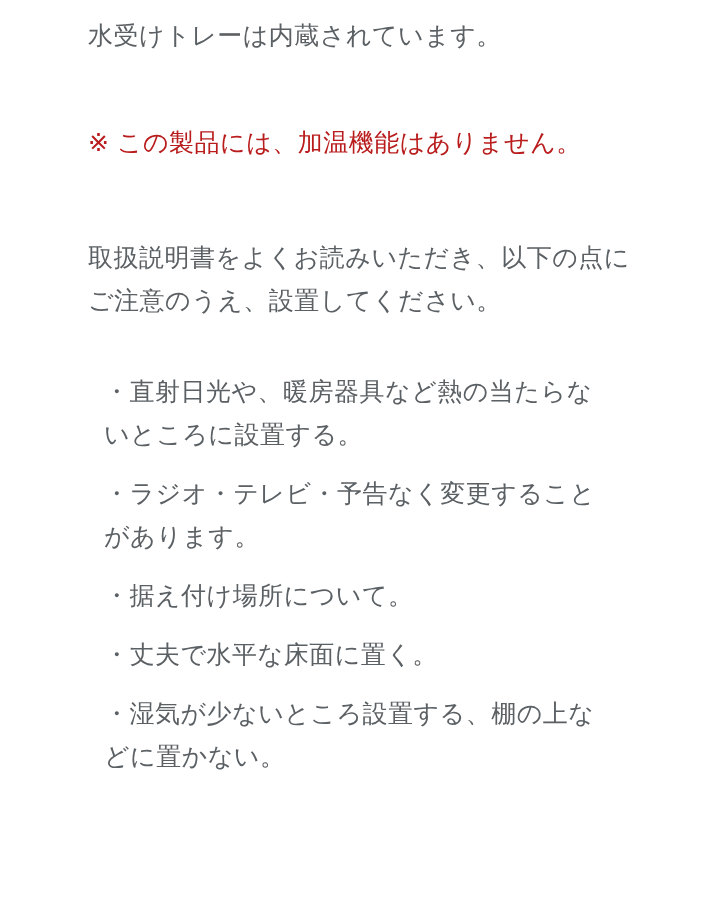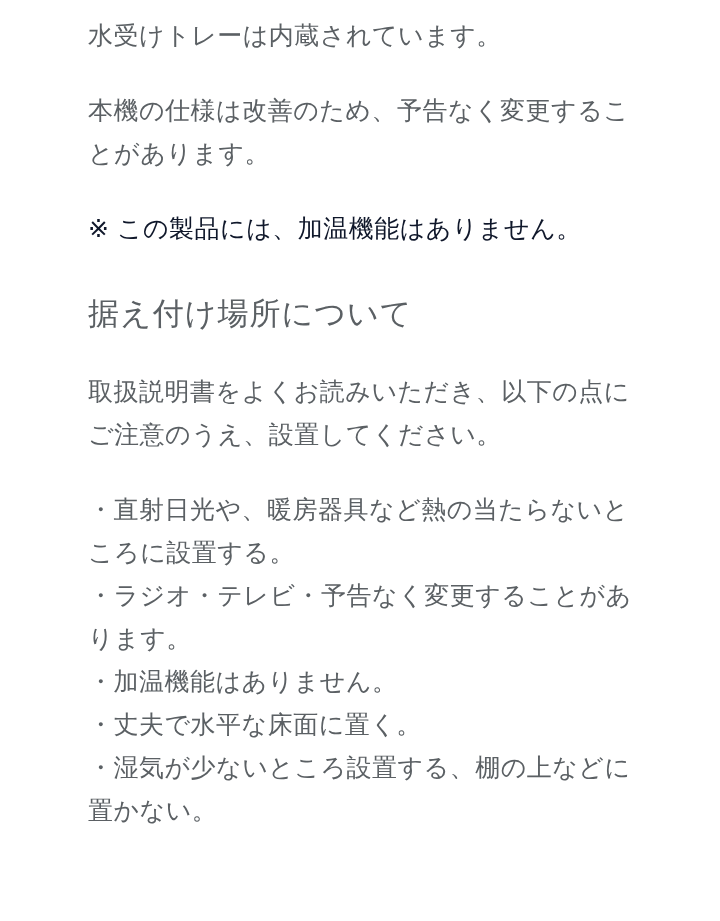--- a/index.html
+++ b/index.html
@@ -28,73 +28,71 @@
     line-height: 43px;
     letter-spacing: 0.5px;
     font-weight: 400;
     margin: 0;
     white-space: pre-wrap;
   }
   .spacer-md { height: 32px; }
   .spacer-lg { height: 40px; }
   .top-gap { height: 14px; }
   .note {
-    color: #0f172a;
+    color: #b91c1c;
   }
   .heading {
     color: #5b6064;
     font-size: 31px;
     line-height: 48px;
     letter-spacing: 1px;
     font-weight: 400;
     margin: 0;
   }
   .list {
     color: #5b6064;
     font-size: 25px;
     line-height: 43px;
     letter-spacing: 0.5px;
     margin: 0;
     padding: 0;
     list-style: none;
   }
   .list li {
-    margin: 0;
+    margin: 16px;
     padding: 0;
     white-space: pre-wrap;
   }
 </style>
 </head>
 <body>
 
 <div class="page">
 
   <div class="top-gap"></div>
 
   <p class="block">水受けトレーは内蔵されています。</p>
 
   <div class="spacer-md"></div>
 
-  <p class="block">本機の仕様は改善のため、予告なく変更することがあります。</p>
 
   <div class="spacer-md"></div>
 
   <p class="block note">※ この製品には、加温機能はありません。</p>
 
   <div class="spacer-lg"></div>
 
-  <h2 class="heading">据え付け場所について</h2>
 
   <div class="spacer-md"></div>
 
   <p class="block">取扱説明書をよくお読みいただき、以下の点にご注意のうえ、設置してください。</p>
 
   <div class="spacer-md"></div>
 
   <ul class="list">
     <li>・直射日光や、暖房器具など熱の当たらないところに設置する。</li>
     <li>・ラジオ・テレビ・予告なく変更することがあります。</li>
-    <li>・加温機能はありません。</li>
+    <li>・据え付け場所について。</li>
     <li>・丈夫で水平な床面に置く。</li>
     <li>・湿気が少ないところ設置する、棚の上などに置かない。</li>
   </ul>
 
 </div>
 
 </body></html>

